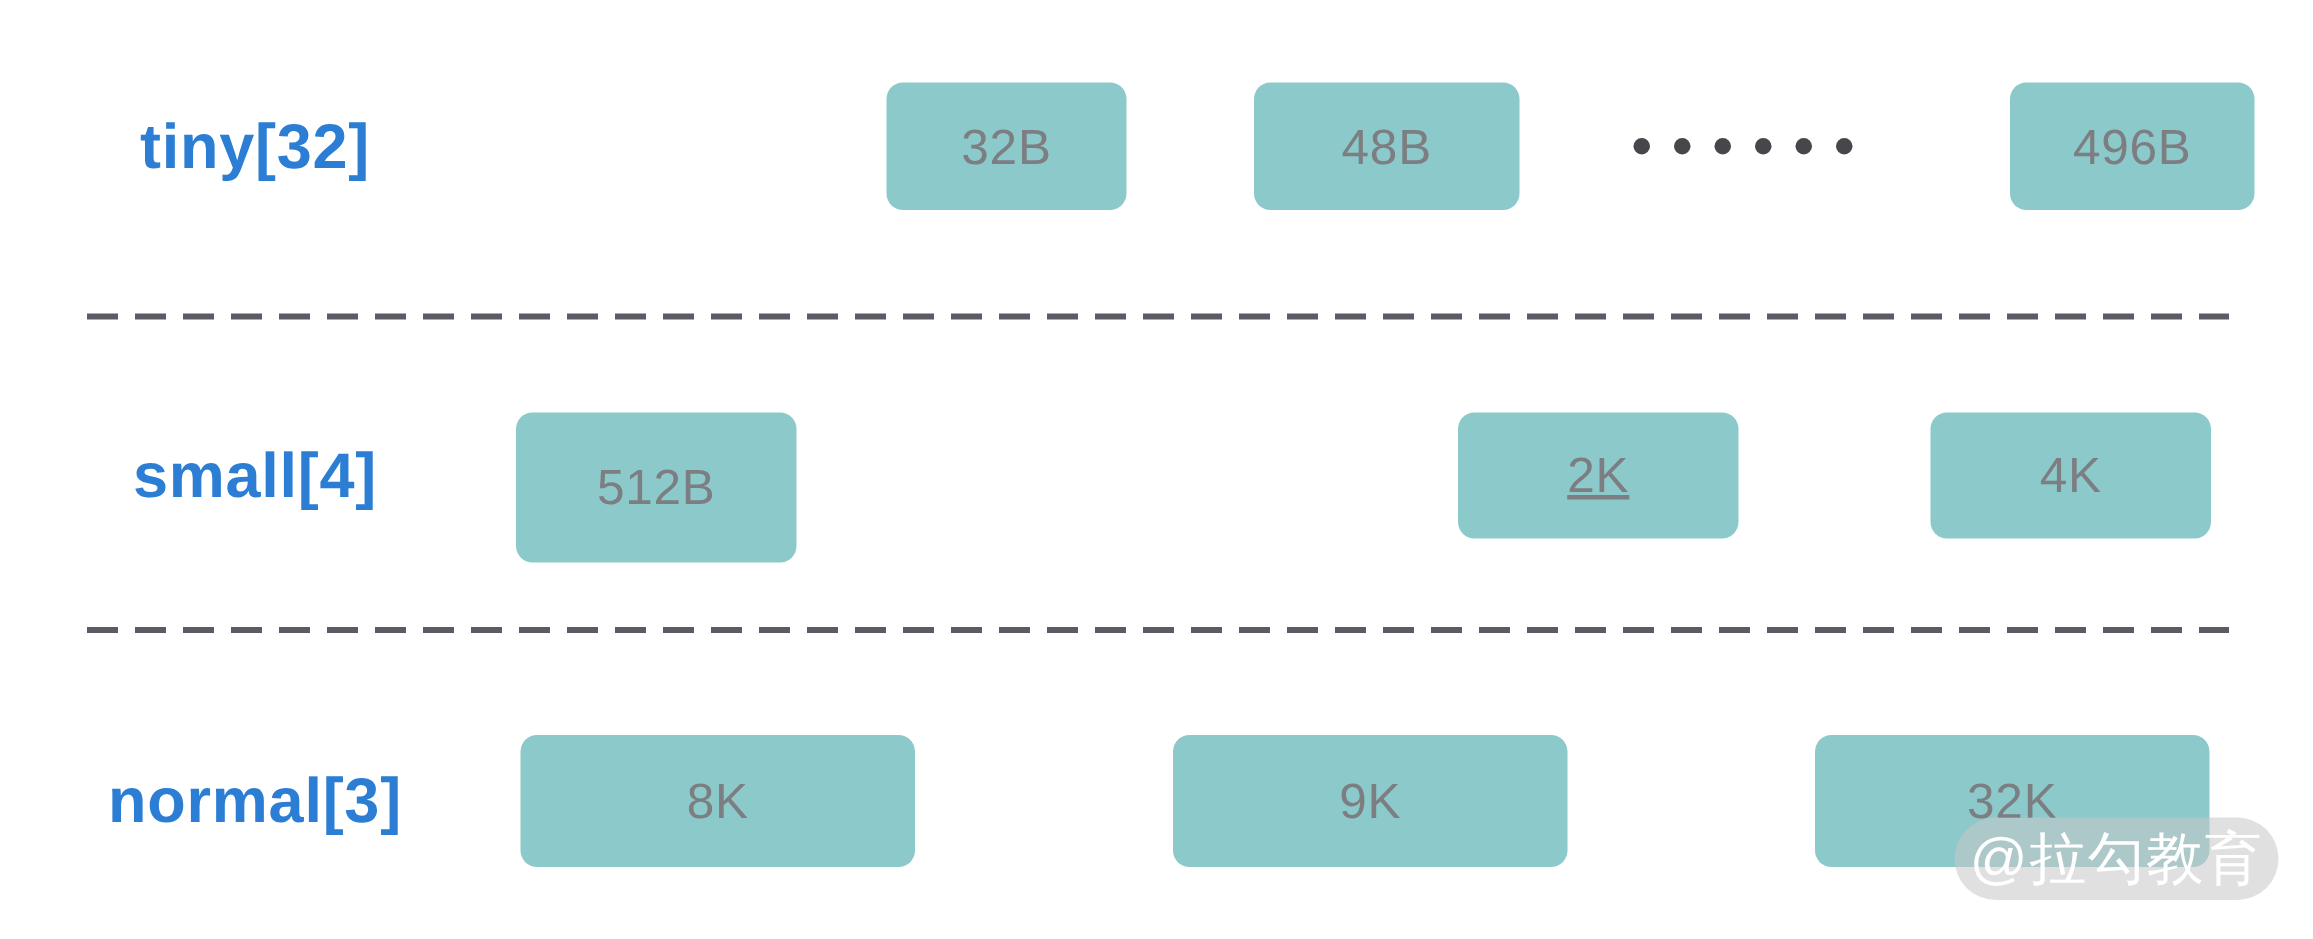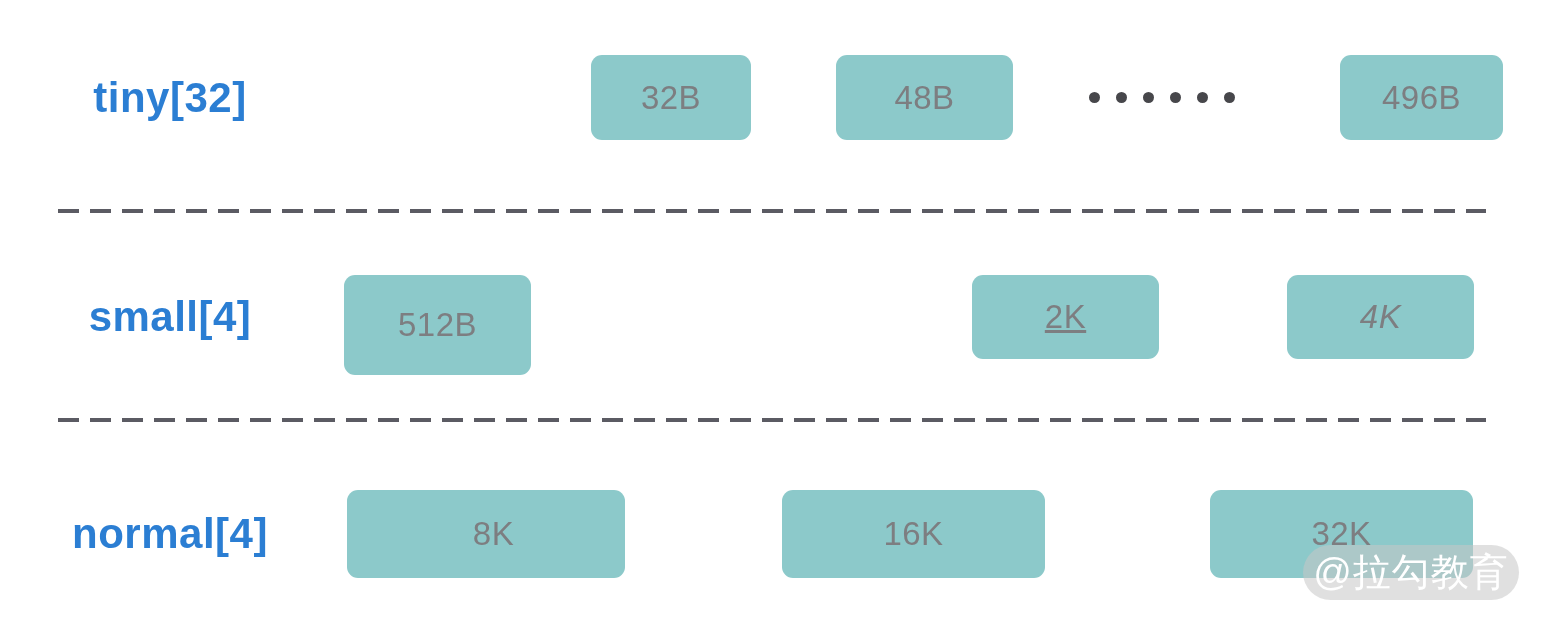--- a/index.html
+++ b/index.html
@@ -98,24 +98,24 @@
       <span class="dot"></span>
       <span class="dot"></span>
     </div>
   <div class="size-box" style="left:1312px;top:55px;width:163px;height:85px;margin-left:28px;">496B</div>
 
   <div class="dash-line" style="top:209px;"></div>
 
   <div class="row-label" style="top:275px;height:84px;">small[4]</div>
   <div class="size-box" style="left:344px;top:275px;width:187px;height:100px;">512B</div>
   <div class="size-box" style="left:972px;top:275px;width:187px;height:84px;text-decoration:underline;">2K</div>
-  <div class="size-box" style="left:1287px;top:275px;width:187px;height:84px;font-style:italic;">4K</div>
+  <div class="size-box" style="left:1287px;top:275px;width:187px;height:84px;">4K</div>
 
   <div class="dash-line" style="top:418px;"></div>
 
-  <div class="row-label" style="top:490px;height:88px;">normal[4]</div>
-  <div class="size-box" style="left:347px;top:490px;width:263px;height:88px;padding-left:15px;">8K</div>
-  <div class="size-box" style="left:782px;top:490px;width:263px;height:88px;">16K</div>
+  <div class="row-label" style="top:490px;height:88px;">normal[3]</div>
+  <div class="size-box" style="left:347px;top:490px;width:263px;height:88px;">8K</div>
+  <div class="size-box" style="left:782px;top:490px;width:263px;height:88px;">9K</div>
   <div class="size-box" style="left:1210px;top:490px;width:263px;height:88px;">32K</div>
 
   <div class="watermark">@拉勾教育</div>
 
 </div>
 
 </body></html>

